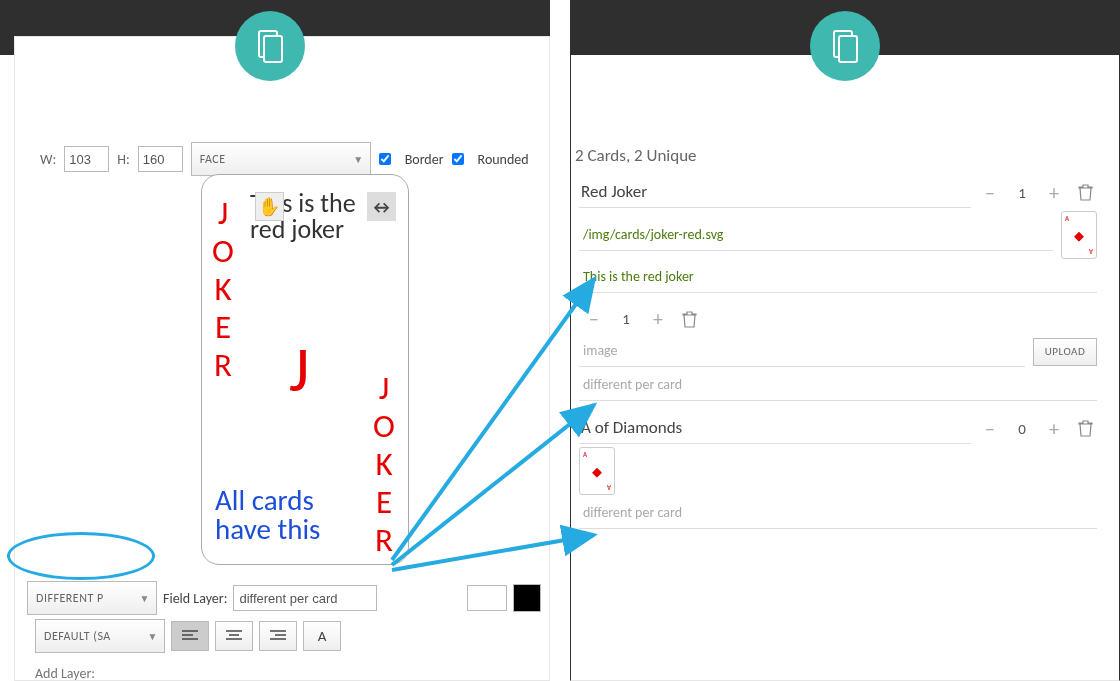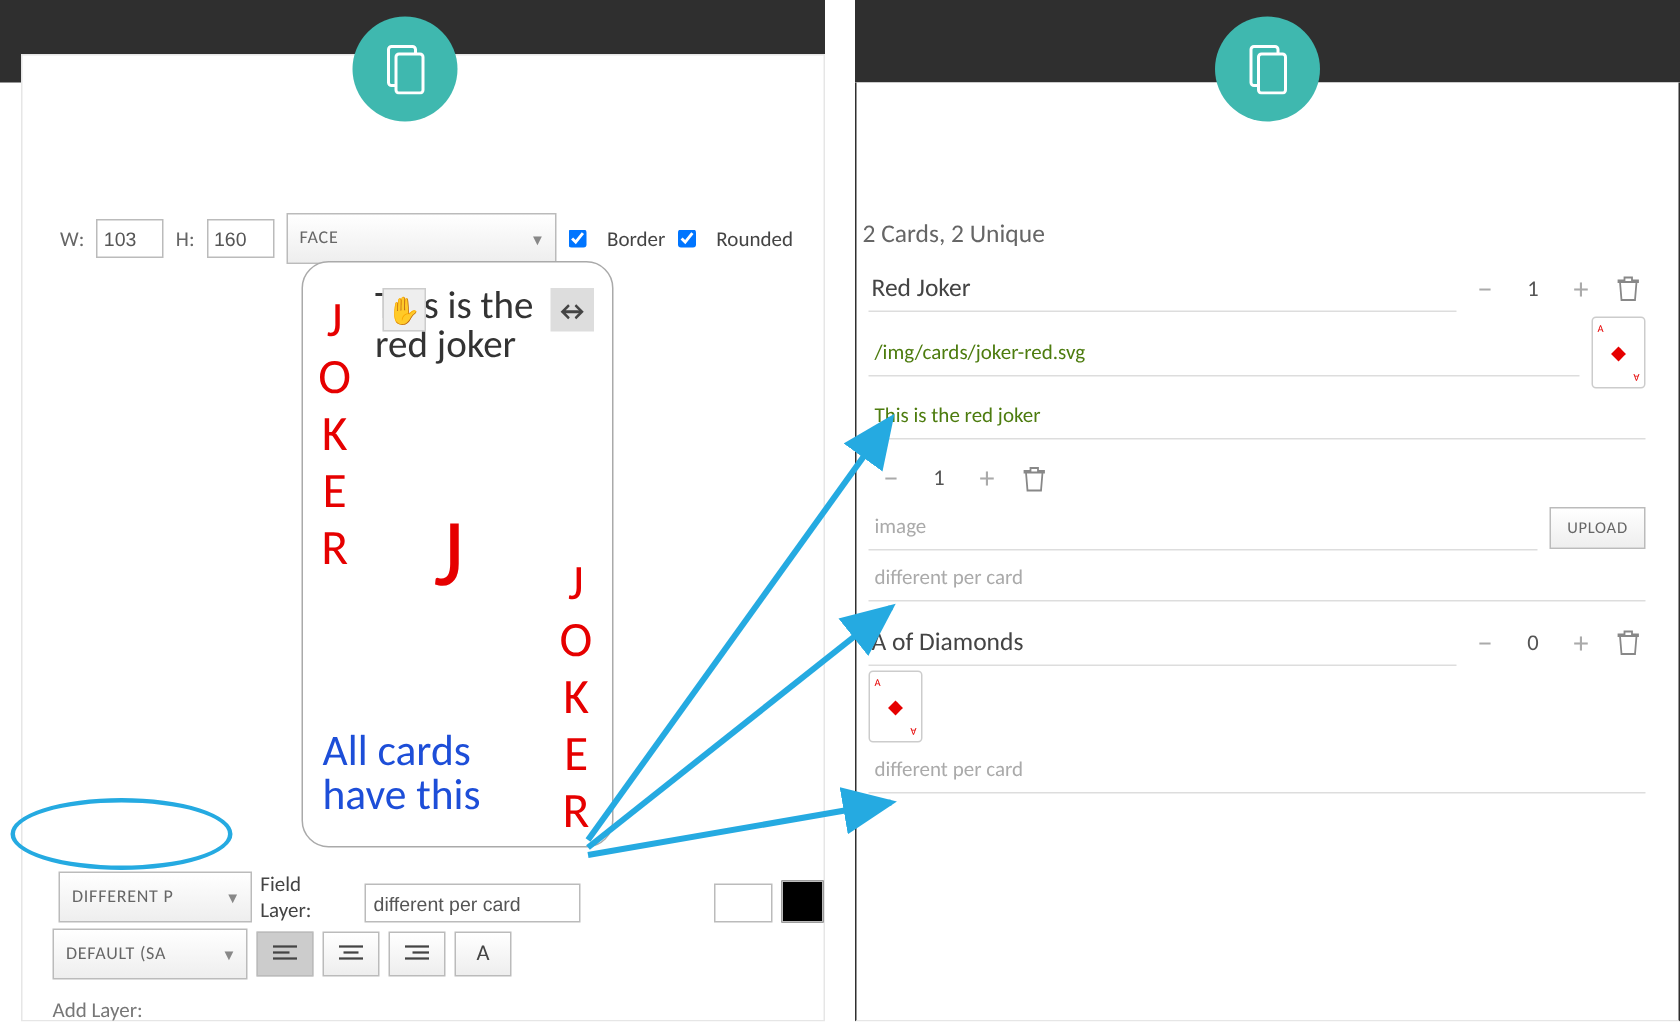--- a/index.html
+++ b/index.html
@@ -24,21 +24,21 @@
 .chk input{width:12px;height:12px;margin:0}
 .cardbox{position:absolute;left:186px;top:137px;width:208px;height:391px;border:1px solid #aaa;border-radius:18px;background:#fff}
 .vert{position:absolute;color:#e60000;font-size:33px;letter-spacing:-2px;writing-mode:vertical-rl;text-orientation:upright;line-height:.85}
 .vert.tl{top:18px;left:7px}
 .vert.br{bottom:6px;right:10px}
 .ctrJ{position:absolute;left:87px;top:155px;color:#e60000;font-size:64px}
 .titleTxt{position:absolute;left:45px;top:13px;width:152px;height:60px;font-size:26px;line-height:1.0;color:#333;padding:2px 3px}
 .botTxt{position:absolute;left:13px;bottom:20px;font-size:29px;line-height:1.0;color:#1d4ed8;width:160px}
 .handIcon{position:absolute;left:53px;top:17px;width:29px;height:29px;background:#eee;border:1px solid #ccc;display:flex;align-items:center;justify-content:center;font-size:18px}
 .lrIcon{position:absolute;left:165px;top:17px;width:29px;height:29px;background:#ddd;display:flex;align-items:center;justify-content:center;font-size:18px;font-weight:bold}
-.row2{position:absolute;left:24px;top:544px;display:flex;align-items:flex-end;gap:6px;font-size:14px}
+.row2{position:absolute;left:12px;top:544px;display:flex;align-items:center;gap:6px;font-size:14px}
 .sel.small{width:130px}
 .field-input{width:144px;height:26px;border:1px solid #bbb;padding:0 5px;font-size:13px;color:#555}
 .sizebox{width:40px;height:26px;border:1px solid #bbb}
 .swatch{width:28px;height:28px;border:1px solid #bbb;background:#000}
 .row3{position:absolute;left:20px;top:582px;display:flex;align-items:center;gap:6px}
 .btn{width:38px;height:30px;border:1px solid #bbb;background:linear-gradient(#fff,#eee);display:flex;align-items:center;justify-content:center;font-size:15px;color:#444}
 .btn.active{background:#ccc}
 .addLabel{position:absolute;left:20px;top:628px;font-size:14px;color:#777}
 .circle-annot{position:absolute;left:7px;top:532px;width:148px;height:48px;border:3px solid #25aae1;border-radius:50%/50%;z-index:30;pointer-events:none}
 

